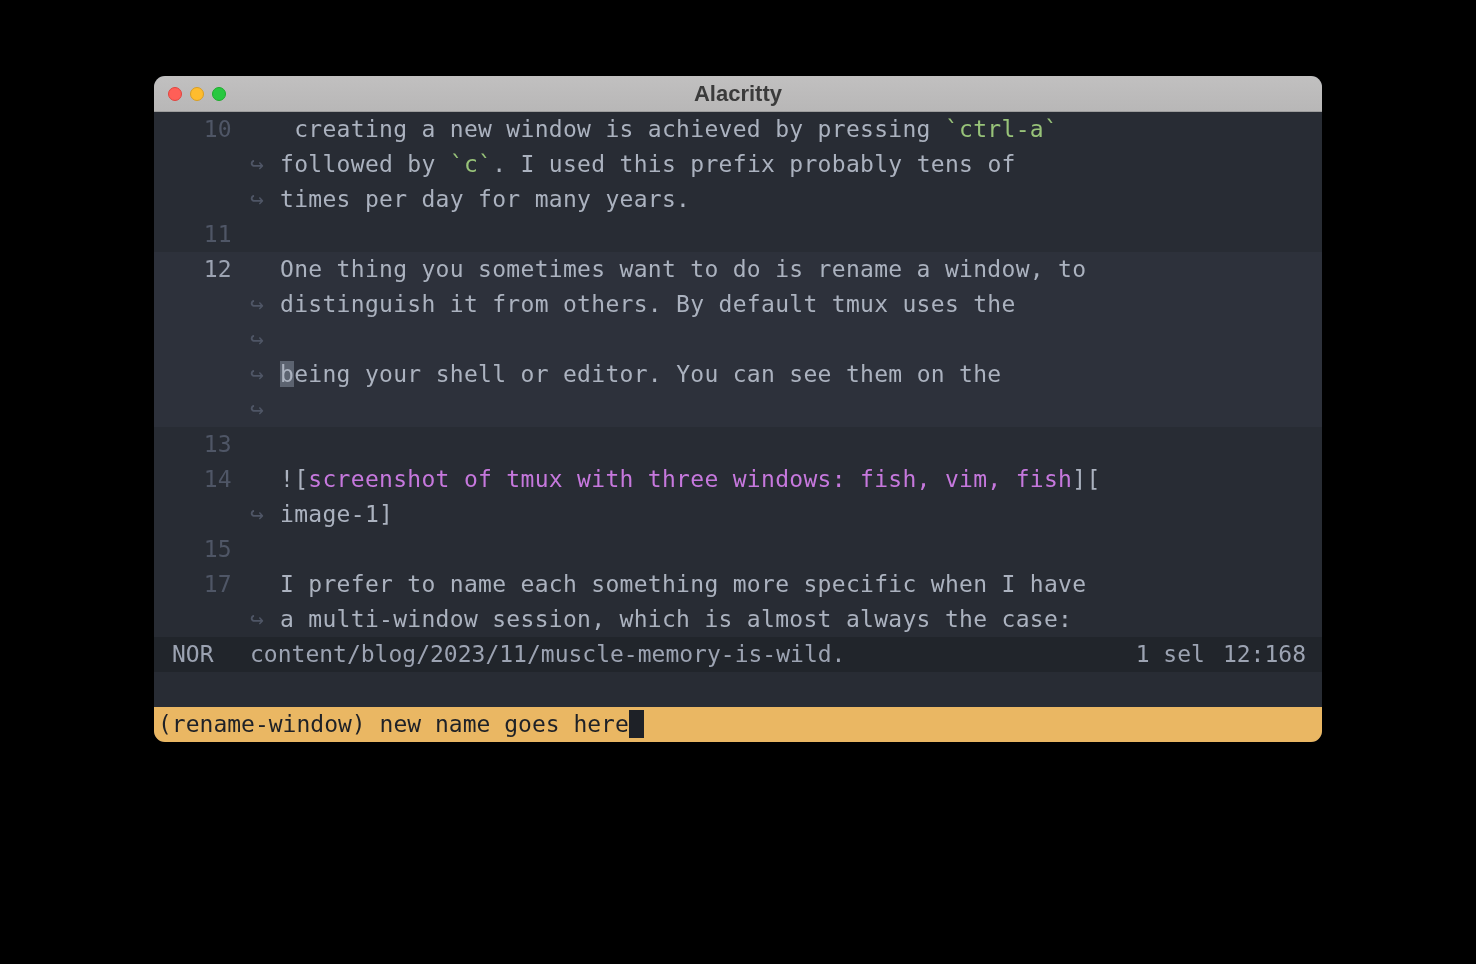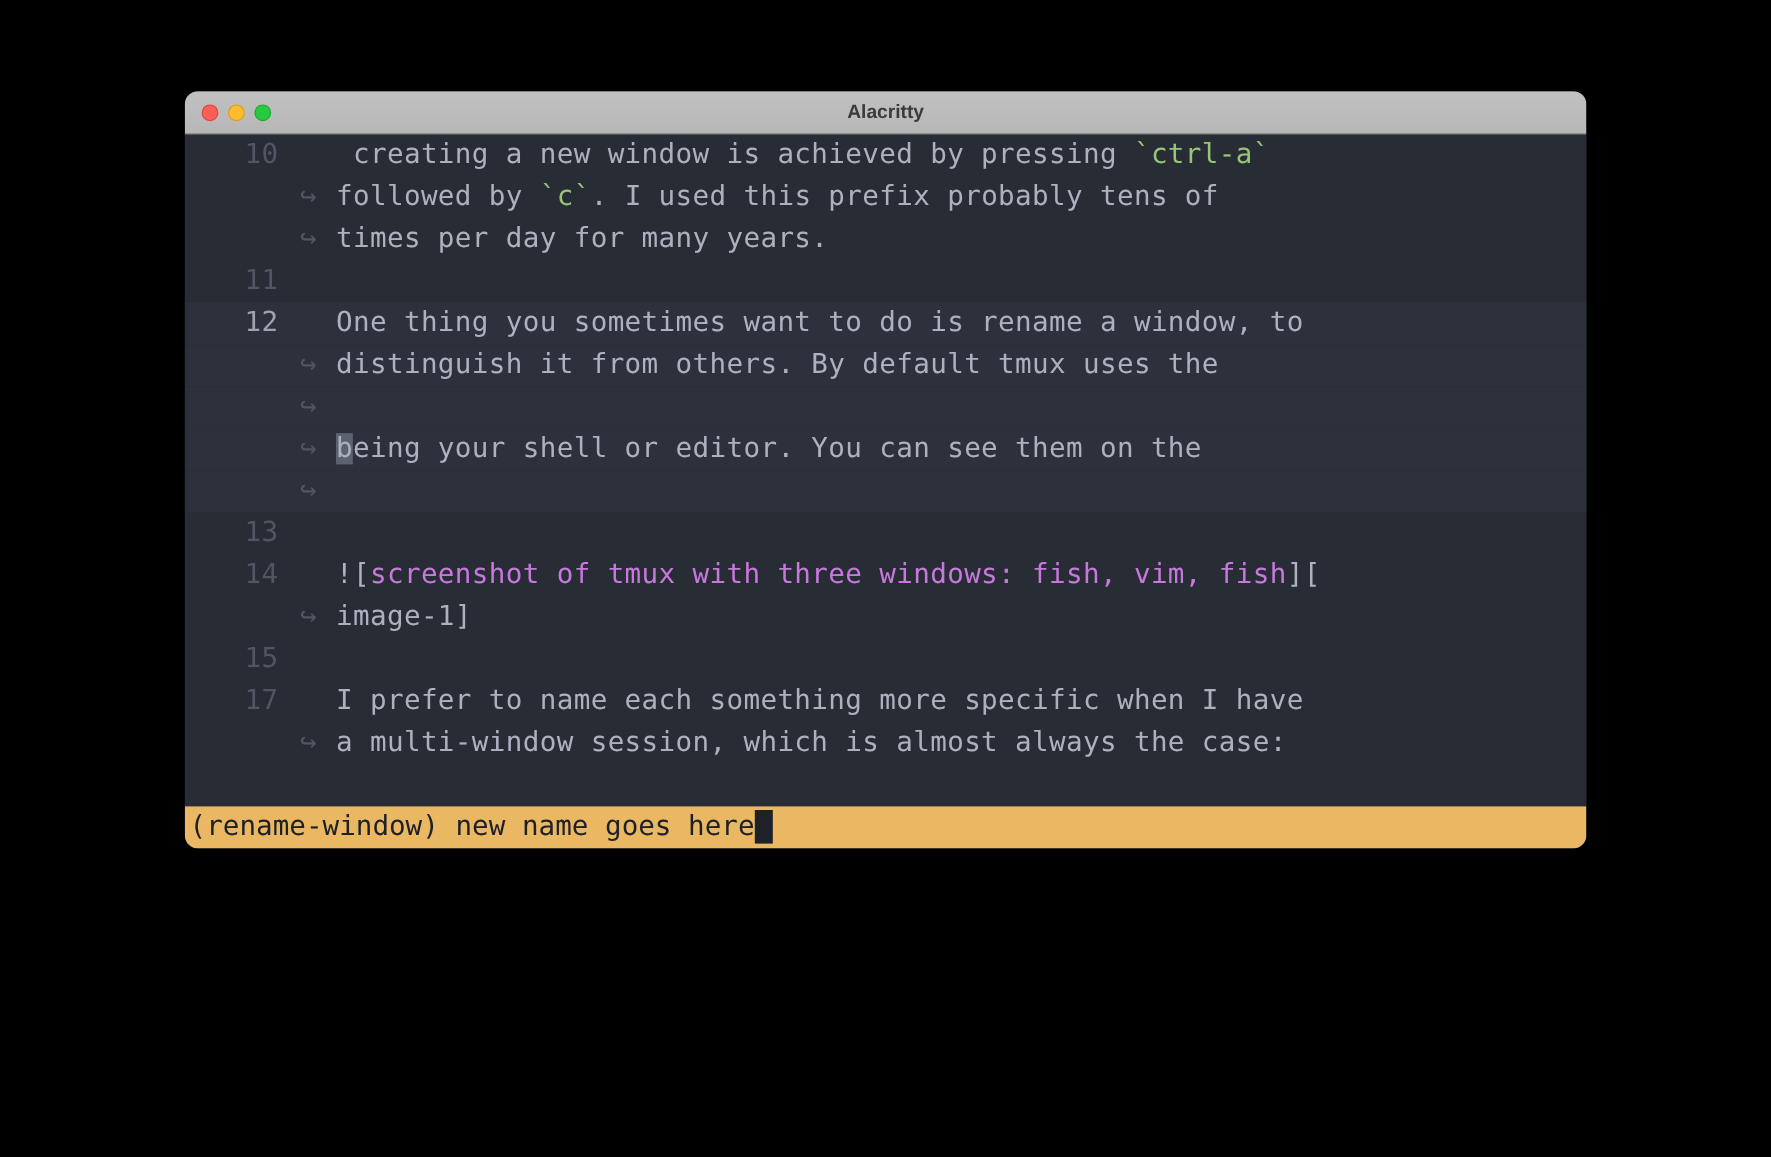--- a/index.html
+++ b/index.html
@@ -44,21 +44,21 @@
       width: 14px;
       height: 14px;
       border-radius: 50%;
     }
     .tl-close { background: #ff5f57; border: 0.5px solid #e0443e; }
     .tl-min { background: #febc2e; border: 0.5px solid #d89e24; }
     .tl-max { background: #28c840; border: 0.5px solid #1dad2c; }
     .title {
       margin: 0 auto;
       font-family: -apple-system, BlinkMacSystemFont, "Segoe UI", sans-serif;
-      font-size: 16px;
+      font-size: 22px;
       font-weight: 700;
       color: #3b3b3b;
     }
     .editor {
       background: #282c34;
       padding: 0;
       line-height: 35px;
       letter-spacing: 0.3px;
     }
     .line {
@@ -163,20 +163,26 @@
       <div class="line hl-line"><span class="gutter"></span><span class="wrap-indicator">↪</span><span class="content"><span class="cursor-char">b</span><span>eing your shell or editor. You can see them on the</span></span></div>
       <div class="line hl-line"><span class="gutter"></span><span class="wrap-indicator">↪</span></div>
       <div class="line"><span class="gutter">13</span><span class="wrap-indicator"></span><span class="content"></span></div>
       <div class="line"><span class="gutter">14</span><span class="wrap-indicator"></span><span class="content"><span>![</span><span class="purple">screenshot of tmux with three windows: fish, vim, fish</span><span>][</span></span></div>
       <div class="line"><span class="gutter"></span><span class="wrap-indicator">↪</span><span class="content"><span>image-1]</span></span></div>
       <div class="line"><span class="gutter">15</span><span class="wrap-indicator"></span><span class="content"></span></div>
       <div class="line"><span class="gutter">17</span><span class="wrap-indicator"></span><span class="content"><span>I prefer to name each something more specific when I have</span></span></div>
       <div class="line"><span class="gutter"></span><span class="wrap-indicator">↪</span><span class="content"><span>a multi-window session, which is almost always the case:</span></span></div>
     </div>
 
+  <div class="statusline">
+    <div class="status-mode">NOR</div>
+    <div class="status-file">content/blog/2023/11/muscle-memory-is-wild.</div>
+    <div class="status-sel">1 sel</div>
+    <div class="status-pos">12:168</div>
+  </div>
 
   <div class="gap"></div>
 
   <div class="tmux-prompt">
     <span class="tmux-prompt-text">(rename-window) </span>
       <span class="tmux-prompt-text">new name goes here</span>
       <span class="tmux-cursor"></span>
   </div>
 </div>
 

